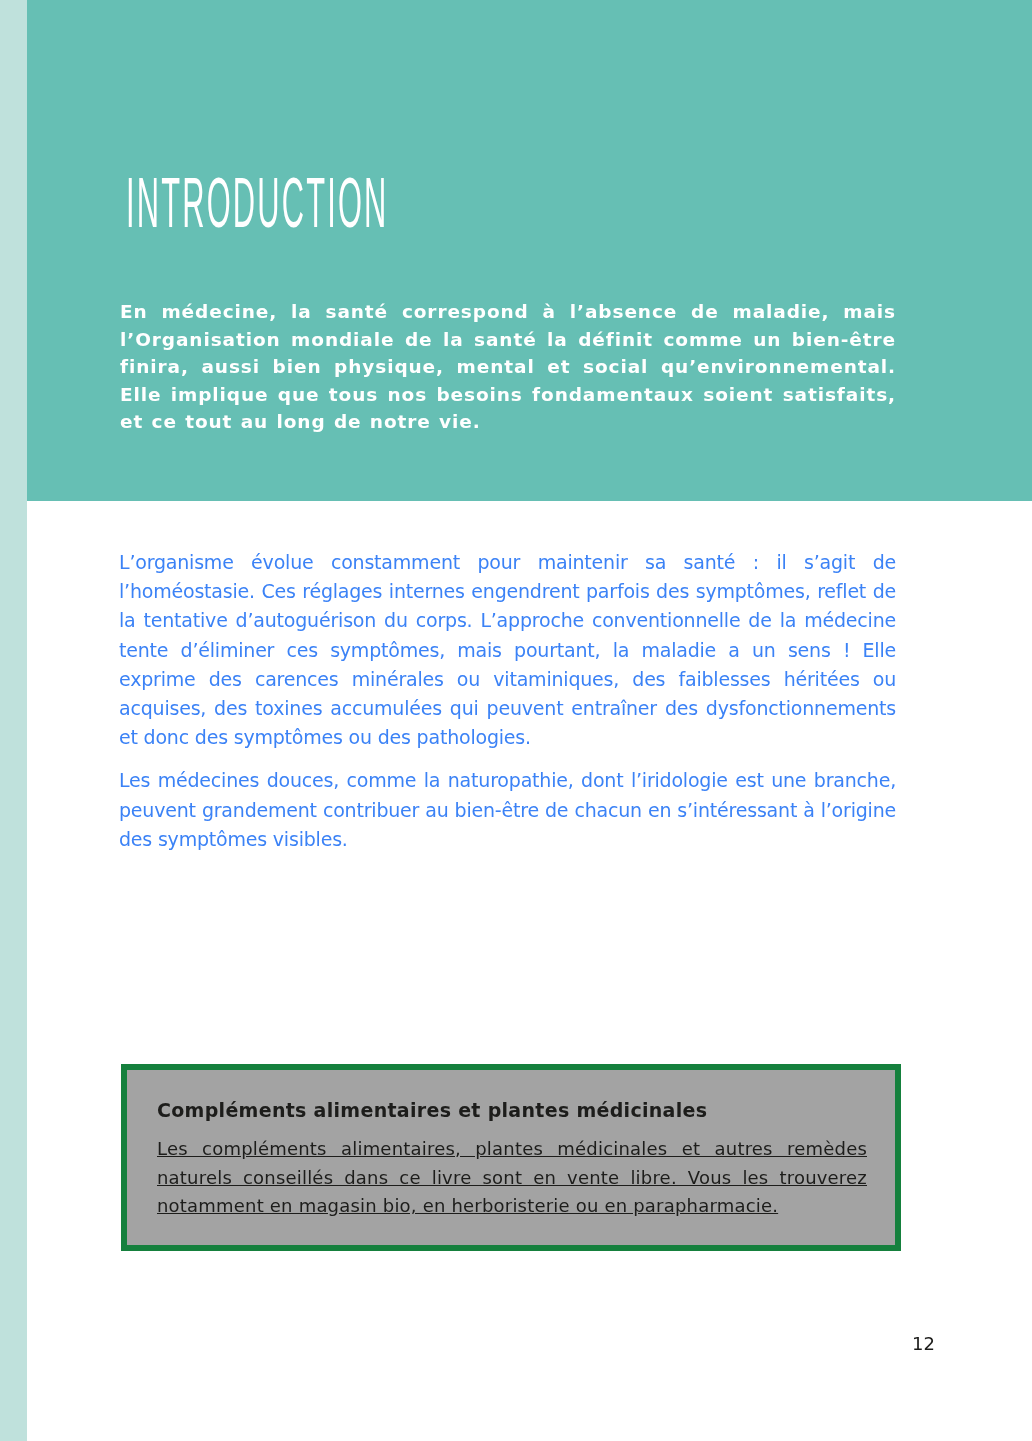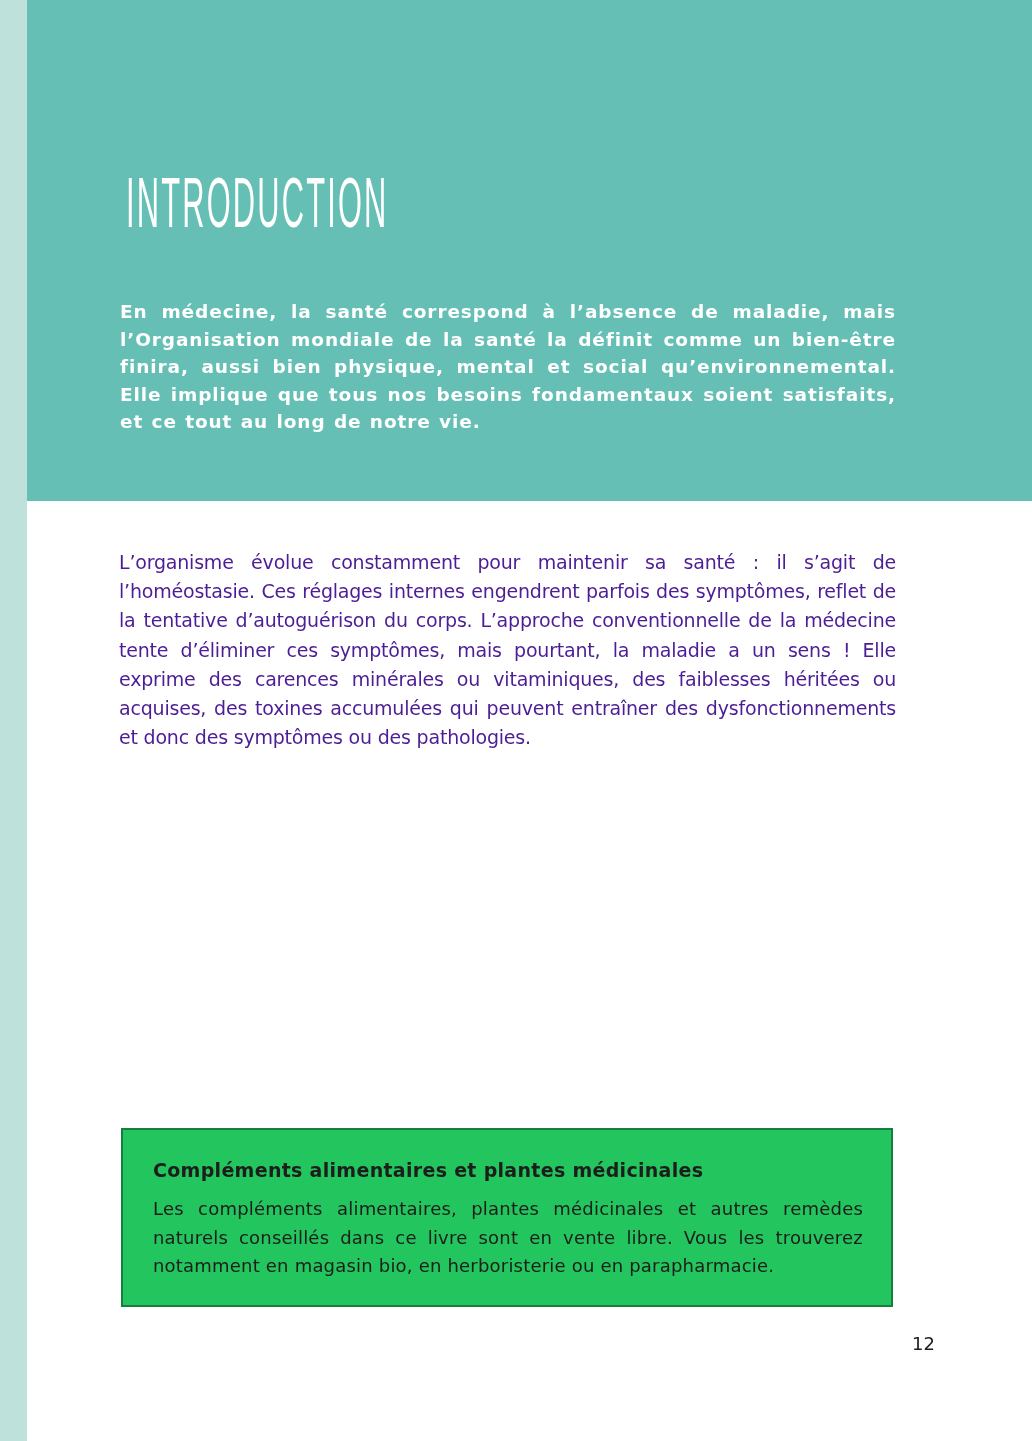--- a/index.html
+++ b/index.html
@@ -64,32 +64,32 @@
     position: absolute;
     left: 119px;
     top: 548px;
     width: 777px;
   }
   .body-text p {
     margin: 0 0 14px 0;
     font-family: "DejaVu Sans", sans-serif;
     font-size: 19px;
     line-height: 29.2px;
-    color: #4c1d95;
+    color: #3b82f6;
     text-align: justify;
     letter-spacing: -0.2px;
   }
   .info-box {
     position: absolute;
     left: 121px;
-    top: 1128px;
+    top: 1064px;
     width: 768px;
     height: 175px;
-    border: 2px solid #15803d;
-    background: #22c55e;
+    border: 6px solid #15803d;
+    background: #a3a3a3;
   }
   .info-box h2 {
     position: absolute;
     left: 30px;
     top: 26px;
     margin: 0;
     font-family: "DejaVu Sans", sans-serif;
     font-weight: bold;
     font-size: 19px;
     line-height: 28px;
@@ -102,20 +102,21 @@
     left: 30px;
     top: 65px;
     width: 710px;
     margin: 0;
     font-family: "DejaVu Sans", sans-serif;
     font-size: 18px;
     line-height: 28.5px;
     color: #1d1d1b;
     text-align: justify;
     letter-spacing: 0.2px;
+    text-decoration: underline;
   }
   .page-number {
     position: absolute;
     left: 912px;
     top: 1333px;
     font-family: "DejaVu Sans", sans-serif;
     font-size: 18px;
     line-height: 22px;
     color: #1d1d1b;
   }
@@ -126,20 +127,21 @@
 <div class="side-strip"></div>
 
 <div class="header-band"></div>
 
 <h1 class="title">INTRODUCTION</h1>
 
 <p class="lead">En médecine, la santé correspond à l’absence de maladie, mais l’Organisation mondiale de la santé la définit comme un bien-être finira, aussi bien physique, mental et social qu’environnemental. Elle implique que tous nos besoins fondamentaux soient satisfaits, et ce tout au long de notre vie.</p>
 
 <div class="body-text">
   <p>L’organisme évolue constamment pour maintenir sa santé : il s’agit de l’homéostasie. Ces réglages internes engendrent parfois des symptômes, reflet de la tentative d’autoguérison du corps. L’approche conventionnelle de la médecine tente d’éliminer ces symptômes, mais pourtant, la maladie a un sens ! Elle exprime des carences minérales ou vitaminiques, des faiblesses héritées ou acquises, des toxines accumulées qui peuvent entraîner des dysfonctionnements et donc des symptômes ou des pathologies.</p>
+  <p>Les médecines douces, comme la naturopathie, dont l’iridologie est une branche, peuvent grandement contribuer au bien-être de chacun en s’intéressant à l’origine des symptômes visibles.</p>
 </div>
 
 <div class="info-box">
   <h2>Compléments alimentaires et plantes médicinales</h2>
   <p>Les compléments alimentaires, plantes médicinales et autres remèdes naturels conseillés dans ce livre sont en vente libre. Vous les trouverez notamment en magasin bio, en herboristerie ou en parapharmacie.</p>
 </div>
 
 <div class="page-number">12</div>
 
 </body></html>

